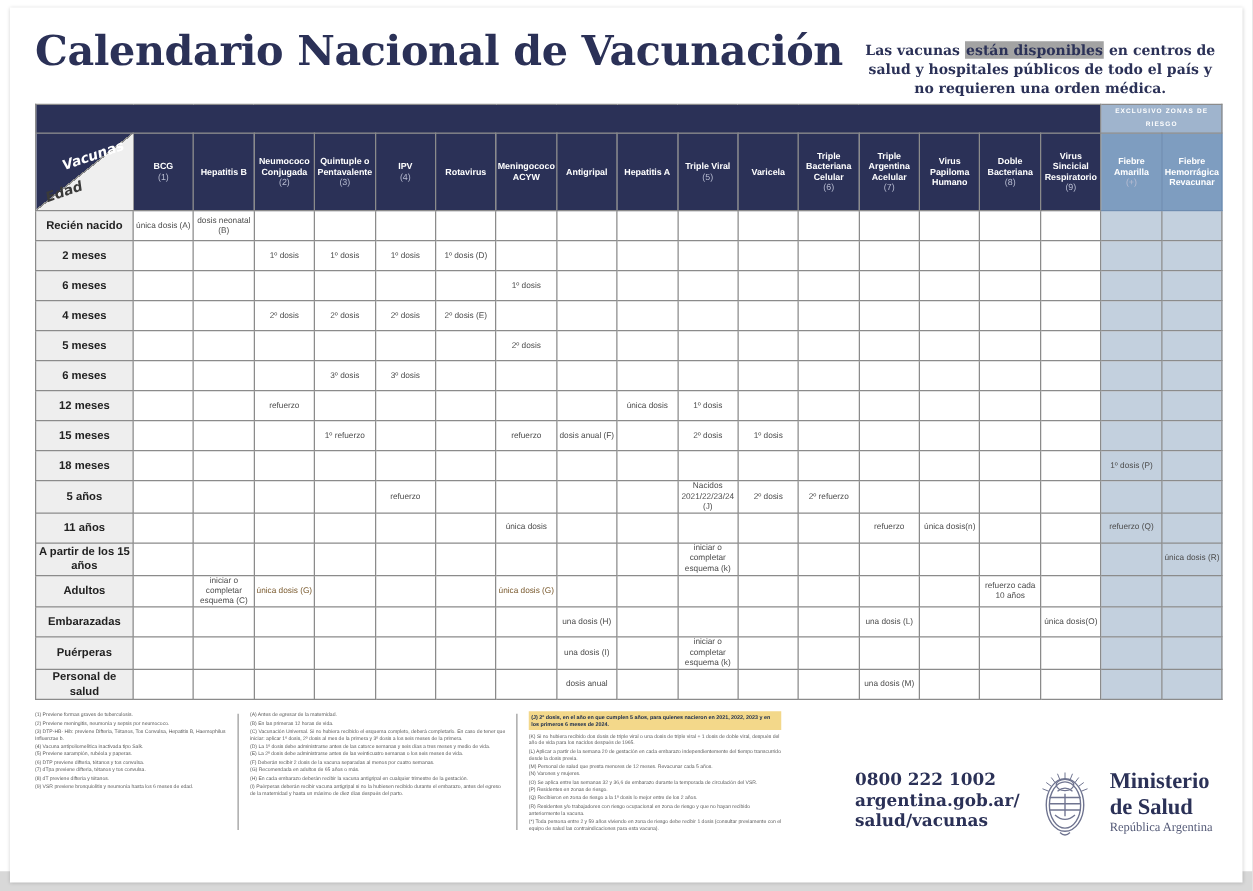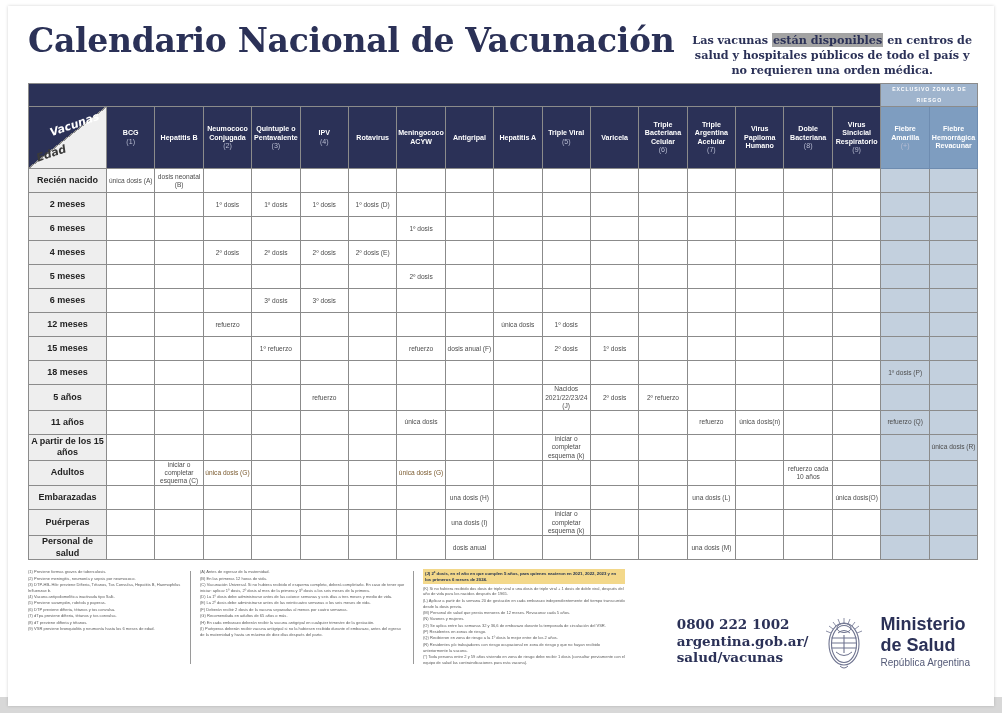--- a/index.html
+++ b/index.html
@@ -176,21 +176,21 @@
   .phone {
     font-family: "DejaVu Serif", "Liberation Serif", serif;
     font-weight: bold;
     font-size: 13.5px;
     color: #2b3157;
     line-height: 1.25;
     text-align: left;
   }
   .shield { width: 56px; height: 74px; }
   .minis {
-    font-family: Liberation Sans, sans-serif;
+    font-family: Liberation Serif, serif;
     color: #2b3157;
   }
   .minis .m1 { font-size: 18px; font-weight: bold; line-height: 1.12; }
   .minis .m2 { font-size: 10px; color: #555b78; margin-top: 2px; }
 </style>
 </head>
 <body>
 
 <div id="page">
  <div class="sheet">

